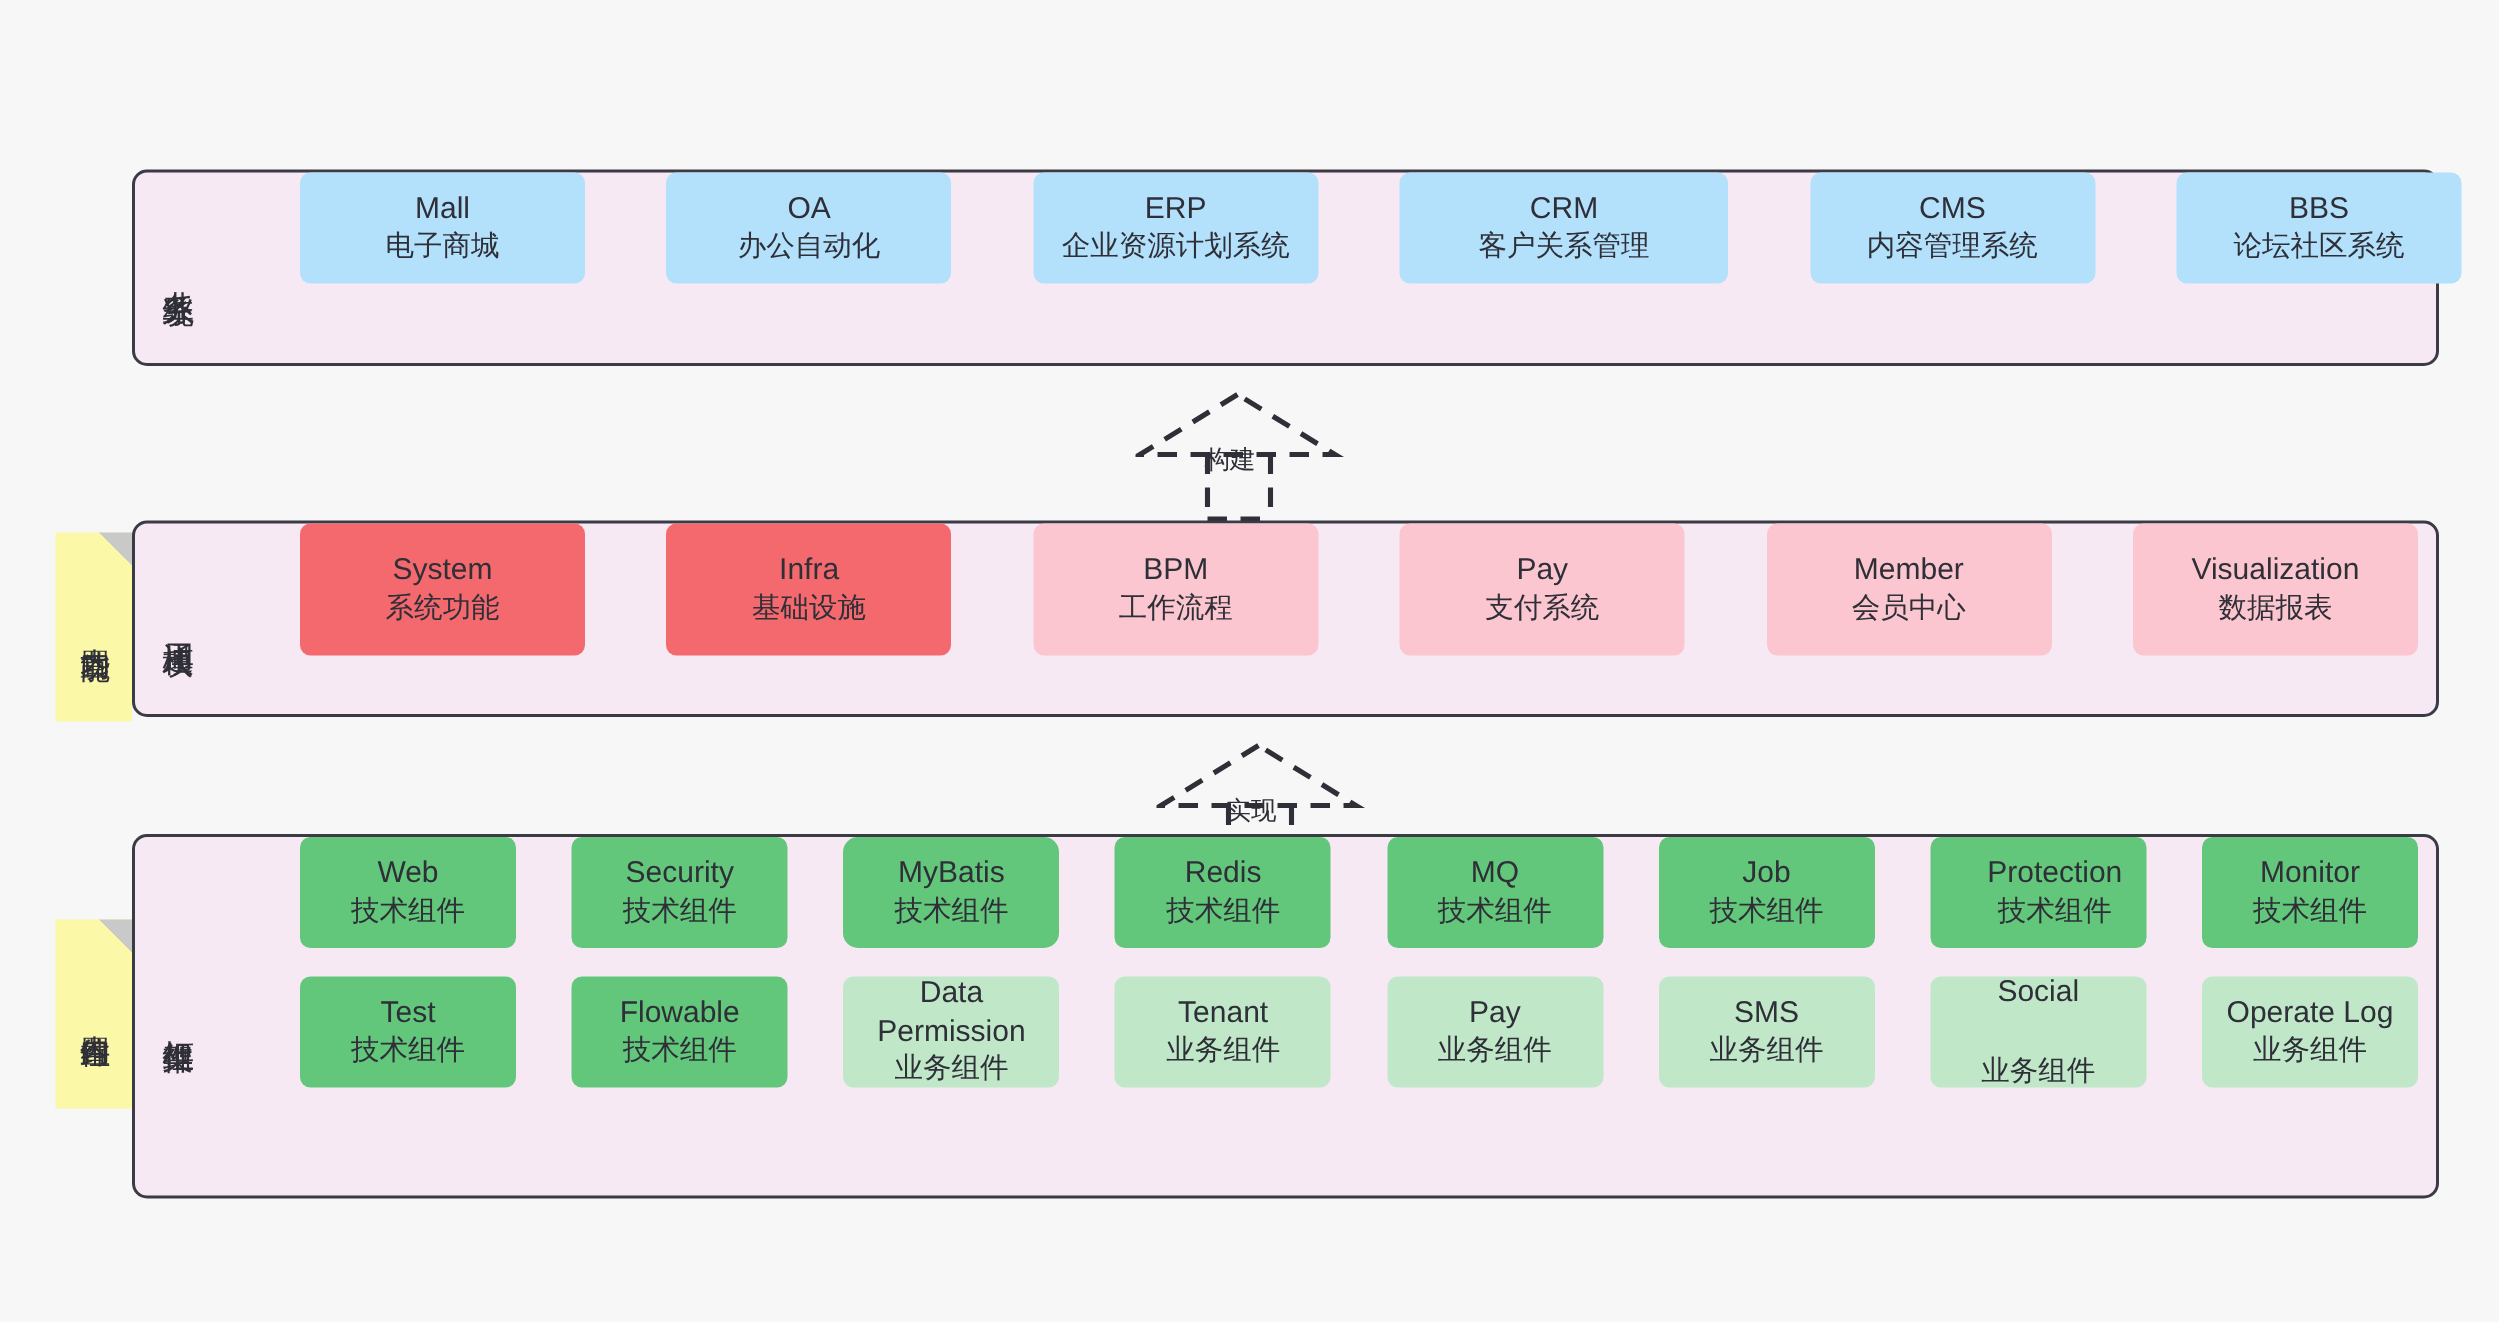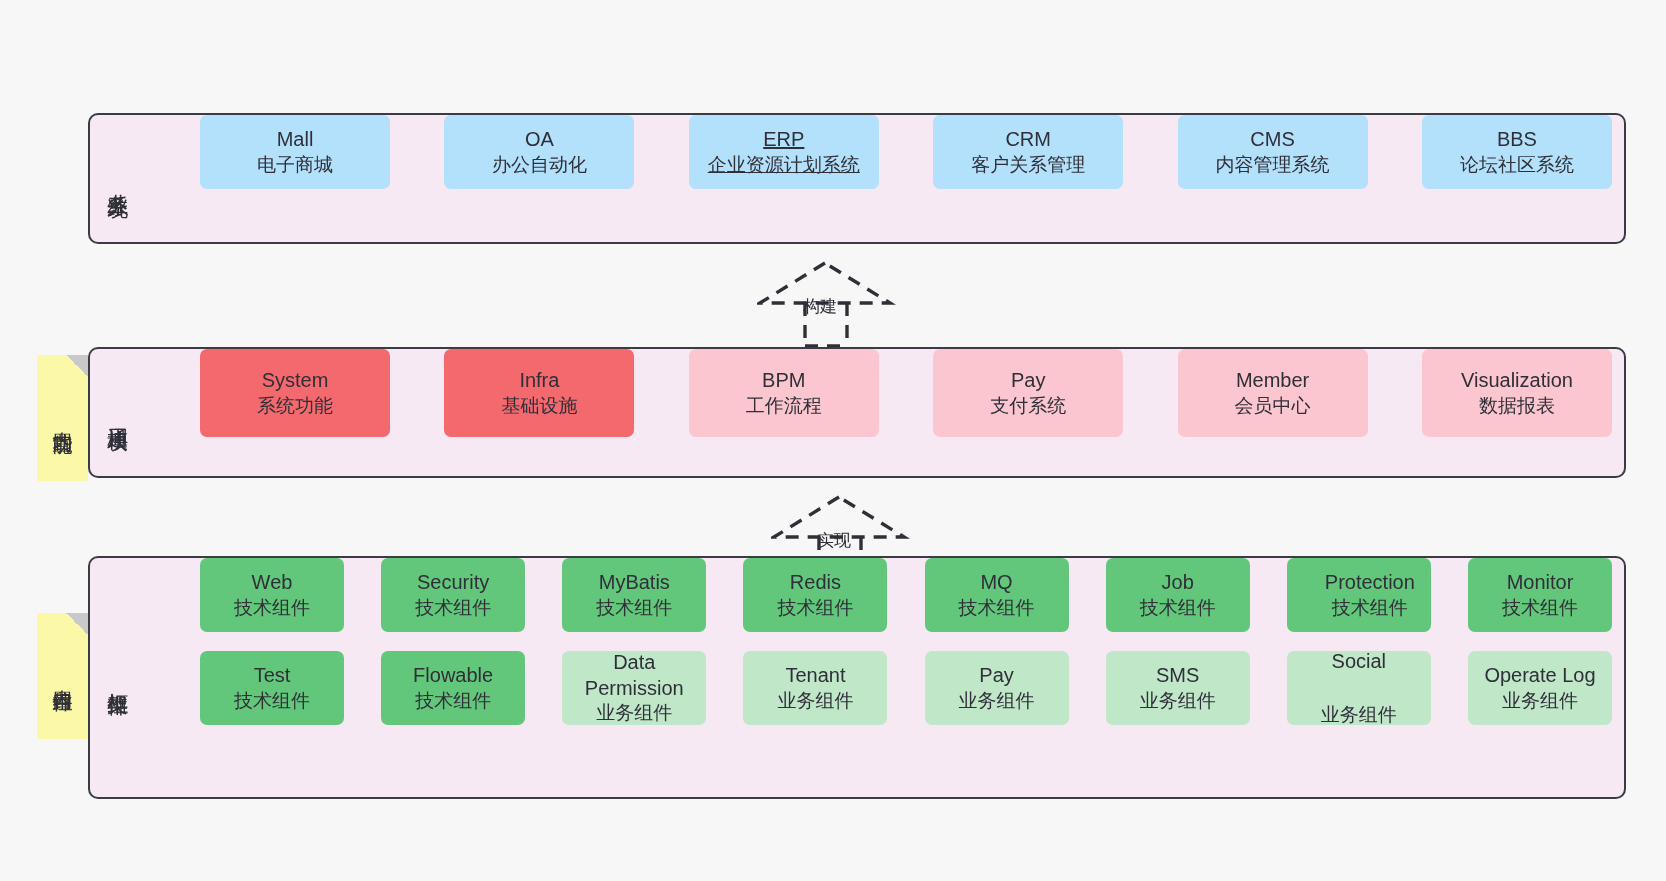--- a/index.html
+++ b/index.html
@@ -114,25 +114,25 @@
     <div class="layer-body">
       <div class="row" id="row-business-0" style="padding-left: 54px; gap: 54.4px; justify-content: flex-start;">
           <div class="card blue" style="width: 190px; height: 74px; background: rgb(179, 224, 251);">
             <div class="en">Mall</div>
             <div class="cn">电子商城</div>
           </div>
           <div class="card blue" style="width: 190px; height: 74px; background: rgb(179, 224, 251);">
             <div class="en">OA</div>
             <div class="cn">办公自动化</div>
           </div>
-          <div class="card blue" style="width: 190px; height: 74px; background: rgb(179, 224, 251); text-decoration: underline;">
+          <div class="card blue" style="width: 190px; height: 74px; background: rgb(179, 224, 251);">
             <div class="en">ERP</div>
             <div class="cn">企业资源计划系统</div>
           </div>
-          <div class="card blue" style="width: 190px; height: 74px; background: rgb(179, 224, 251);">
+          <div class="card blue" style="width: 219px; height: 74px; background: rgb(179, 224, 251);">
             <div class="en">CRM</div>
             <div class="cn">客户关系管理</div>
           </div>
           <div class="card blue" style="width: 190px; height: 74px; background: rgb(179, 224, 251);">
             <div class="en">CMS</div>
             <div class="cn">内容管理系统</div>
           </div>
           <div class="card blue" style="width: 190px; height: 74px; background: rgb(179, 224, 251);">
             <div class="en">BBS</div>
             <div class="cn">论坛社区系统</div>
@@ -204,21 +204,21 @@
     <div class="layer-body">
       <div class="row" id="row-framework-0" style="padding-left: 54px; gap: 37.1429px; justify-content: flex-start;">
           <div class="card green" style="width: 144px; height: 74px; background: rgb(98, 199, 123);">
             <div class="en">Web</div>
             <div class="cn">技术组件</div>
           </div>
           <div class="card green" style="width: 144px; height: 74px; background: rgb(98, 199, 123);">
             <div class="en">Security</div>
             <div class="cn">技术组件</div>
           </div>
-          <div class="card green" style="width: 144px; height: 74px; background: rgb(98, 199, 123);">
+          <div class="card green" style="width: 144px; height: 74px; background: rgb(98, 199, 123); border-radius: 10px;">
             <div class="en">MyBatis</div>
             <div class="cn">技术组件</div>
           </div>
           <div class="card green" style="width: 144px; height: 74px; background: rgb(98, 199, 123);">
             <div class="en">Redis</div>
             <div class="cn">技术组件</div>
           </div>
           <div class="card green" style="width: 144px; height: 74px; background: rgb(98, 199, 123);">
             <div class="en">MQ</div>
             <div class="cn">技术组件</div>

